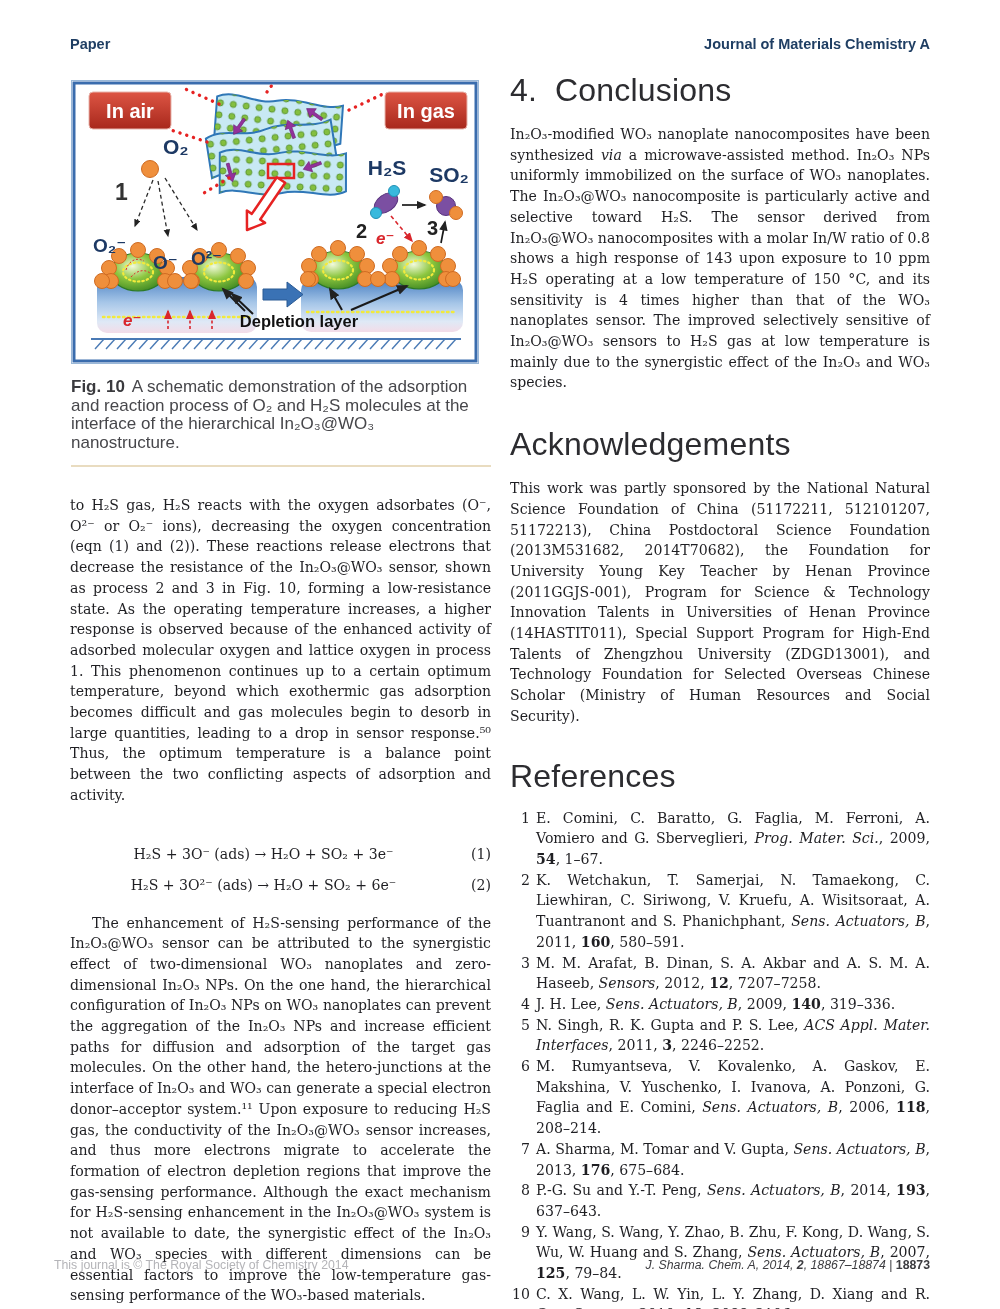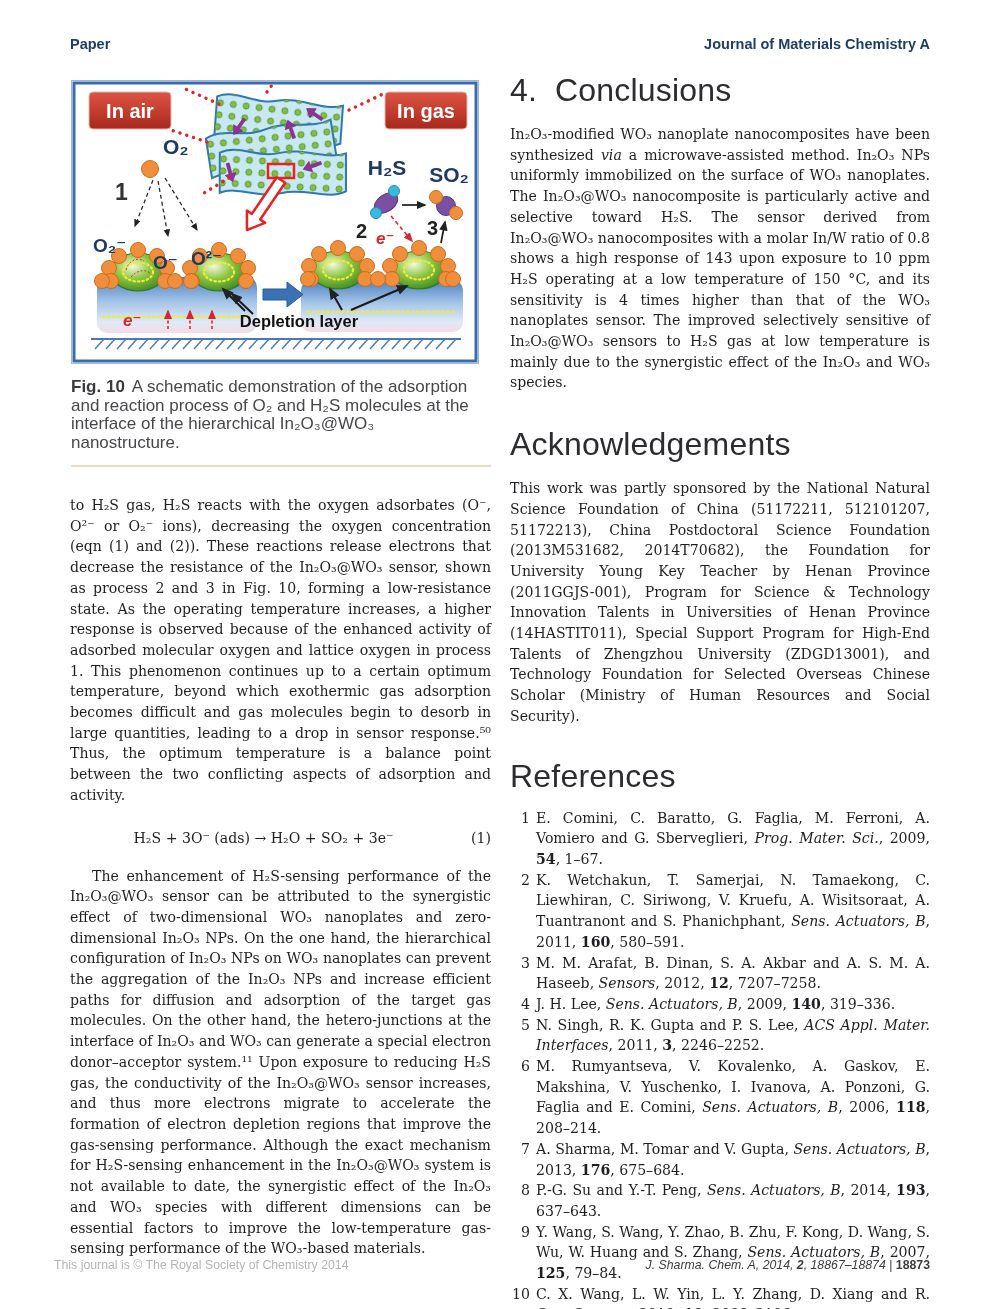--- a/index.html
+++ b/index.html
@@ -13,21 +13,21 @@
   .col-r{position:absolute;left:510px;top:72px;width:420px;}
   
   .figwrap{width:408px;margin-left:1px;}
   .figcap{margin-top:10px;font-family:"Liberation Sans","DejaVu Sans",sans-serif;
           font-size:17px;line-height:18.5px;color:#47474b;}
   .figcap .tag{font-weight:bold;color:#3a3a3e;margin-right:7px;}
   .caprule{height:2px;background:#e9dcc0;margin-top:13px;width:420px;}
   
   .bodytext{font-size:14.1px;line-height:20.7px;text-align:justify;}
   .p1{margin-top:28px;}
-  .eqs{margin:24px 0 20px;}
+  .eqs{margin:40px 0 20px;}
   .eqrow{display:flex;align-items:baseline;margin:15px 0;font-size:14.1px;}
   .eqlhs{flex:1;text-align:center;}
   .eqnum{width:34px;text-align:right;}
   .p2{text-indent:22px;}
   
   .rsc-h{font-family:"Liberation Sans","DejaVu Sans",sans-serif;font-weight:400;font-size:32px;
          color:#2c2c30;margin:0;letter-spacing:.2px;}
   .hnum{display:inline-block;width:45px;}
   .concl-p{margin-top:15px;}
   .ack-h{margin-top:33px;}
@@ -264,20 +264,24 @@
       <div class="caprule"></div>
     </div>
 
     <div class="bodytext p1">to H₂S gas, H₂S reacts with the oxygen adsorbates (O⁻, O²⁻ or O₂⁻ ions), decreasing the oxygen concentration (eqn (1) and (2)). These reactions release electrons that decrease the resistance of the In₂O₃@WO₃ sensor, shown as process 2 and 3 in Fig. 10, forming a low-resistance state. As the operating temperature increases, a higher response is observed because of the enhanced activity of adsorbed molecular oxygen and lattice oxygen in process 1. This phenomenon continues up to a certain optimum temperature, beyond which exothermic gas adsorption becomes difficult and gas molecules begin to desorb in large quantities, leading to a drop in sensor response.⁵⁰ Thus, the optimum temperature is a balance point between the two conflicting aspects of adsorption and activity.</div>
 
     <div class="eqs">
       <div class="eqrow">
         <span class="eqlhs">H₂S + 3O⁻ (ads) → H₂O + SO₂ + 3e⁻</span>
         <span class="eqnum">(1)</span>
       </div>
+      <div class="eqrow">
+        <span class="eqlhs">H₂S + 3O²⁻ (ads) → H₂O + SO₂ + 6e⁻</span>
+        <span class="eqnum">(2)</span>
+      </div>
     </div>
 
     <div class="bodytext p2">The enhancement of H₂S-sensing performance of the In₂O₃@WO₃ sensor can be attributed to the synergistic effect of two-dimensional WO₃ nanoplates and zero-dimensional In₂O₃ NPs. On the one hand, the hierarchical configuration of In₂O₃ NPs on WO₃ nanoplates can prevent the aggregation of the In₂O₃ NPs and increase efficient paths for diffusion and adsorption of the target gas molecules. On the other hand, the hetero-junctions at the interface of In₂O₃ and WO₃ can generate a special electron donor–acceptor system.¹¹ Upon exposure to reducing H₂S gas, the conductivity of the In₂O₃@WO₃ sensor increases, and thus more electrons migrate to accelerate the formation of electron depletion regions that improve the gas-sensing performance. Although the exact mechanism for H₂S-sensing enhancement in the In₂O₃@WO₃ system is not available to date, the synergistic effect of the In₂O₃ and WO₃ species with different dimensions can be essential factors to improve the low-temperature gas-sensing performance of the WO₃-based materials.</div>
   </div>
 
   <div class="col-r">
     <h2 class="rsc-h"><span class="hnum">4.</span><span>Conclusions</span></h2>
     <div class="bodytext concl-p"><span>In₂O₃-modified WO₃ nanoplate nanocomposites have been synthesized </span><span class="it">via</span><span> a microwave-assisted method. In₂O₃ NPs uniformly immobilized on the surface of WO₃ nanoplates. The In₂O₃@WO₃ nanocomposite is particularly active and selective toward H₂S. The sensor derived from In₂O₃@WO₃ nanocomposites with a molar In/W ratio of 0.8 shows a high response of 143 upon exposure to 10 ppm H₂S operating at a low temperature of 150 °C, and its sensitivity is 4 times higher than that of the WO₃ nanoplates sensor. The improved selectively sensitive of In₂O₃@WO₃ sensors to H₂S gas at low temperature is mainly due to the synergistic effect of the In₂O₃ and WO₃ species.</span></div>
 
     <h2 class="rsc-h ack-h">Acknowledgements</h2>

